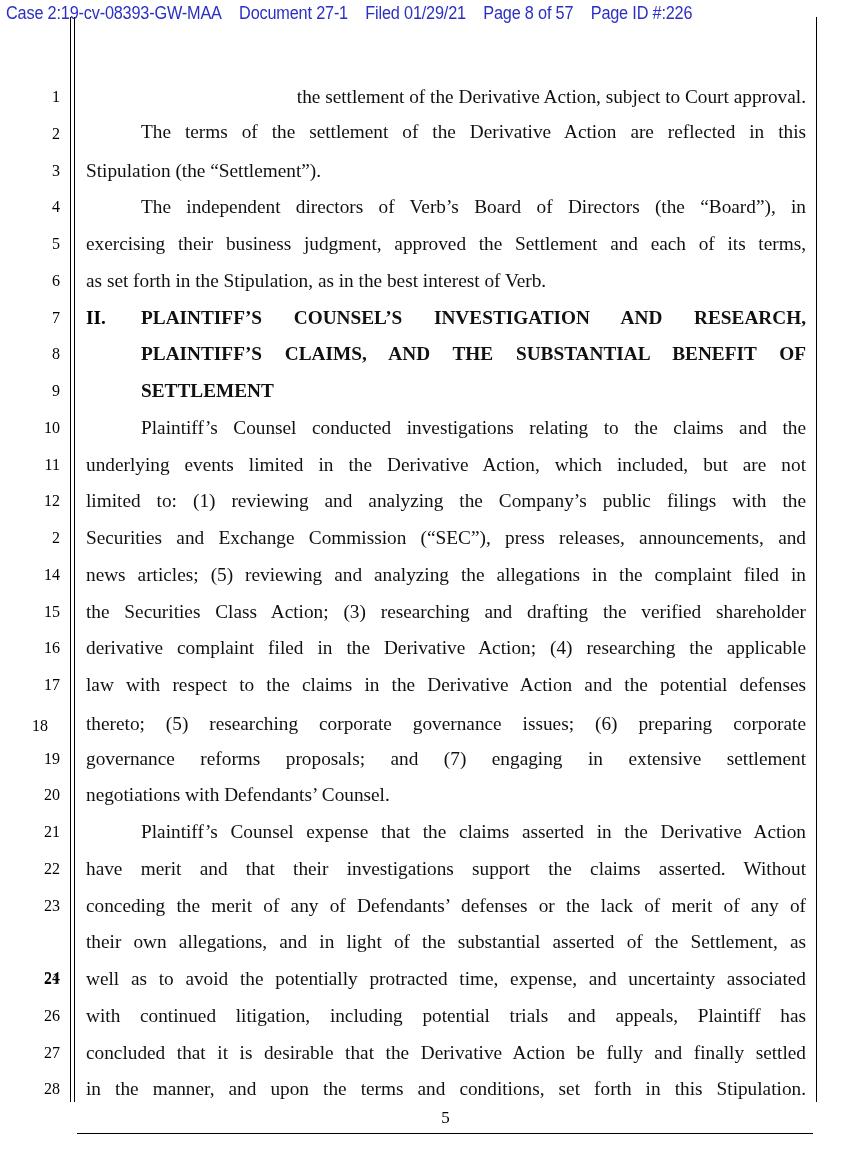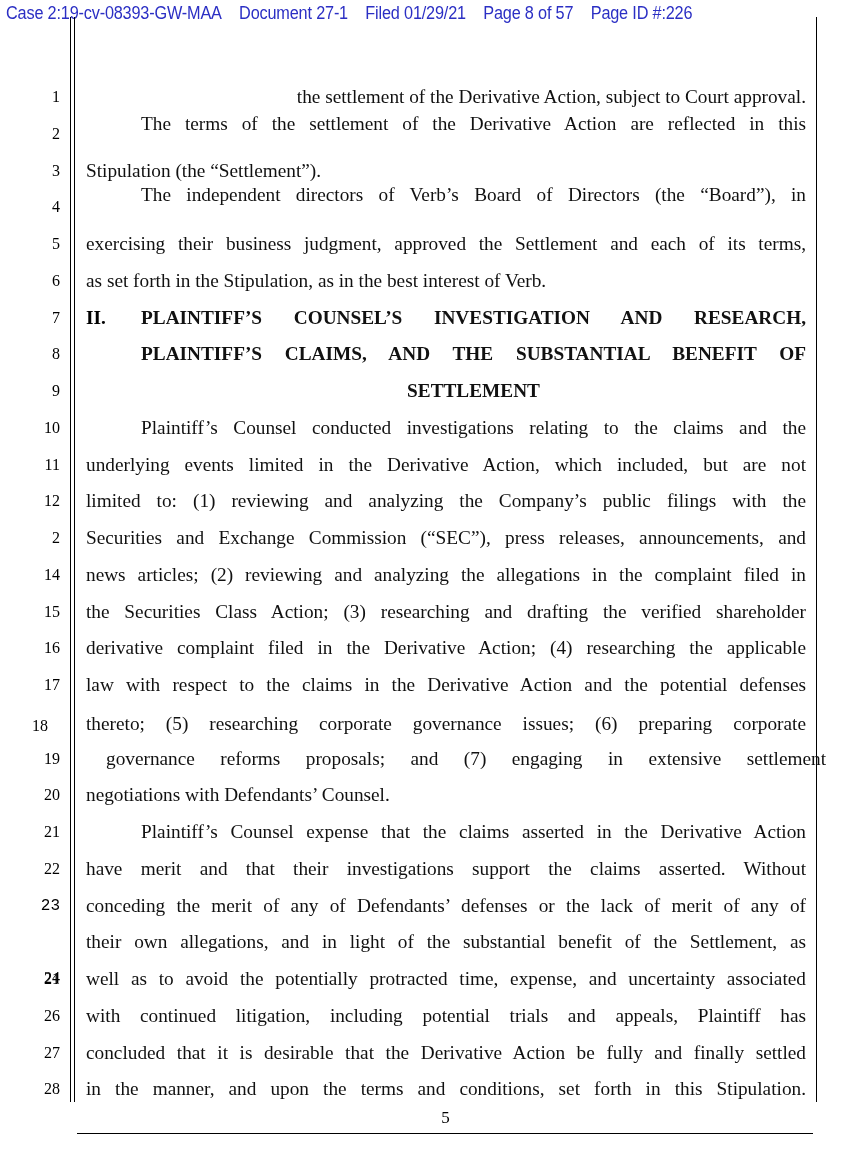--- a/index.html
+++ b/index.html
@@ -60,54 +60,54 @@
     <div class="ln" style="top: 529px;">2</div>
     <div class="ln" style="top: 565.75px;">14</div>
     <div class="ln" style="top: 602.5px;">15</div>
     <div class="ln" style="top: 639.25px;">16</div>
     <div class="ln" style="top: 676px;">17</div>
     <div class="ln" style="top: 717px; text-align: center;">18</div>
     <div class="ln" style="top: 749.5px;">19</div>
     <div class="ln" style="top: 786.25px;">20</div>
     <div class="ln" style="top: 823px;">21</div>
     <div class="ln" style="top: 859.75px;">22</div>
-    <div class="ln" style="top: 896.5px; font-family: Liberation Mono, monospace;">23</div>
+    <div class="ln" style="top: 896.5px;">23</div>
     <div class="ln" style="top: 933.25px; margin-top: 36px;">24</div>
     <div class="ln" style="top: 970px;">21</div>
     <div class="ln" style="top: 1006.75px;">26</div>
     <div class="ln" style="top: 1043.5px;">27</div>
     <div class="ln" style="top: 1080.25px;">28</div>
   </div>
 
 <div id="body-text">
     <div class="line" style="top: 86px; text-align: right;">the settlement of the Derivative Action, subject to Court approval.</div>
-    <div class="line just indent" style="top: 113px;">The terms of the settlement of the Derivative Action are reflected in this</div>
+    <div class="line just indent" style="top: 121px;">The terms of the settlement of the Derivative Action are reflected in this</div>
     <div class="line" style="top: 159.5px;">Stipulation (the “Settlement”).</div>
-    <div class="line just indent" style="top: 184px;">The independent directors of Verb’s Board of Directors (the “Board”), in</div>
+    <div class="line just indent" style="top: 196px;">The independent directors of Verb’s Board of Directors (the “Board”), in</div>
     <div class="line just" style="top: 233px;">exercising their business judgment, approved the Settlement and each of its terms,</div>
     <div class="line" style="top: 269.75px;">as set forth in the Stipulation, as in the best interest of Verb.</div>
     <div class="heading-num" style="top: 306.5px;">II.</div>
     <div class="line heading-line just" style="top: 306.5px;">PLAINTIFF’S COUNSEL’S INVESTIGATION AND RESEARCH,</div>
     <div class="line heading-line just" style="top: 343.25px;">PLAINTIFF’S CLAIMS, AND THE SUBSTANTIAL BENEFIT OF</div>
-    <div class="line heading-line" style="top: 380px; text-align: center;">SETTLEMENT</div>
+    <div class="line heading-line" style="top: 380px;">SETTLEMENT</div>
     <div class="line just indent" style="top: 416.75px;">Plaintiff’s Counsel conducted investigations relating to the claims and the</div>
     <div class="line just" style="top: 453.5px;">underlying events limited in the Derivative Action, which included, but are not</div>
     <div class="line just" style="top: 490.25px;">limited to: (1) reviewing and analyzing the Company’s public filings with the</div>
     <div class="line just" style="top: 527px;">Securities and Exchange Commission (“SEC”), press releases, announcements, and</div>
-    <div class="line just" style="top: 563.75px;">news articles; (2) reviewing and analyzing the allegations in the complaint filed in</div>
+    <div class="line just" style="top: 563.75px;">news articles; (5) reviewing and analyzing the allegations in the complaint filed in</div>
     <div class="line just" style="top: 600.5px;">the Securities Class Action; (3) researching and drafting the verified shareholder</div>
     <div class="line just" style="top: 637.25px;">derivative complaint filed in the Derivative Action; (4) researching the applicable</div>
     <div class="line just" style="top: 674px;">law with respect to the claims in the Derivative Action and the potential defenses</div>
     <div class="line just" style="top: 713px;">thereto; (5) researching corporate governance issues; (6) preparing corporate</div>
-    <div class="line just" style="top: 747.5px; margin-left: 20px;">governance reforms proposals; and (7) engaging in extensive settlement</div>
+    <div class="line just" style="top: 747.5px;">governance reforms proposals; and (7) engaging in extensive settlement</div>
     <div class="line" style="top: 784.25px;">negotiations with Defendants’ Counsel.</div>
     <div class="line just indent" style="top: 821px;">Plaintiff’s Counsel expense that the claims asserted in the Derivative Action</div>
     <div class="line just" style="top: 857.75px;">have merit and that their investigations support the claims asserted.  Without</div>
     <div class="line just" style="top: 894.5px;">conceding the merit of any of Defendants’ defenses or the lack of merit of any of</div>
-    <div class="line just" style="top: 931.25px;">their own allegations, and in light of the substantial benefit of the Settlement, as</div>
+    <div class="line just" style="top: 931.25px;">their own allegations, and in light of the substantial asserted of the Settlement, as</div>
     <div class="line just" style="top: 968px;">well as to avoid the potentially protracted time, expense, and uncertainty associated</div>
     <div class="line just" style="top: 1004.75px;">with continued litigation, including potential trials and appeals, Plaintiff has</div>
     <div class="line just" style="top: 1041.5px;">concluded that it is desirable that the Derivative Action be fully and finally settled</div>
     <div class="line just" style="top: 1078.25px;">in the manner, and upon the terms and conditions, set forth in this Stipulation.</div>
   </div>
 
 <div class="pagenum">5</div>
 <div class="footer-rule"></div>
 
 </body></html>

